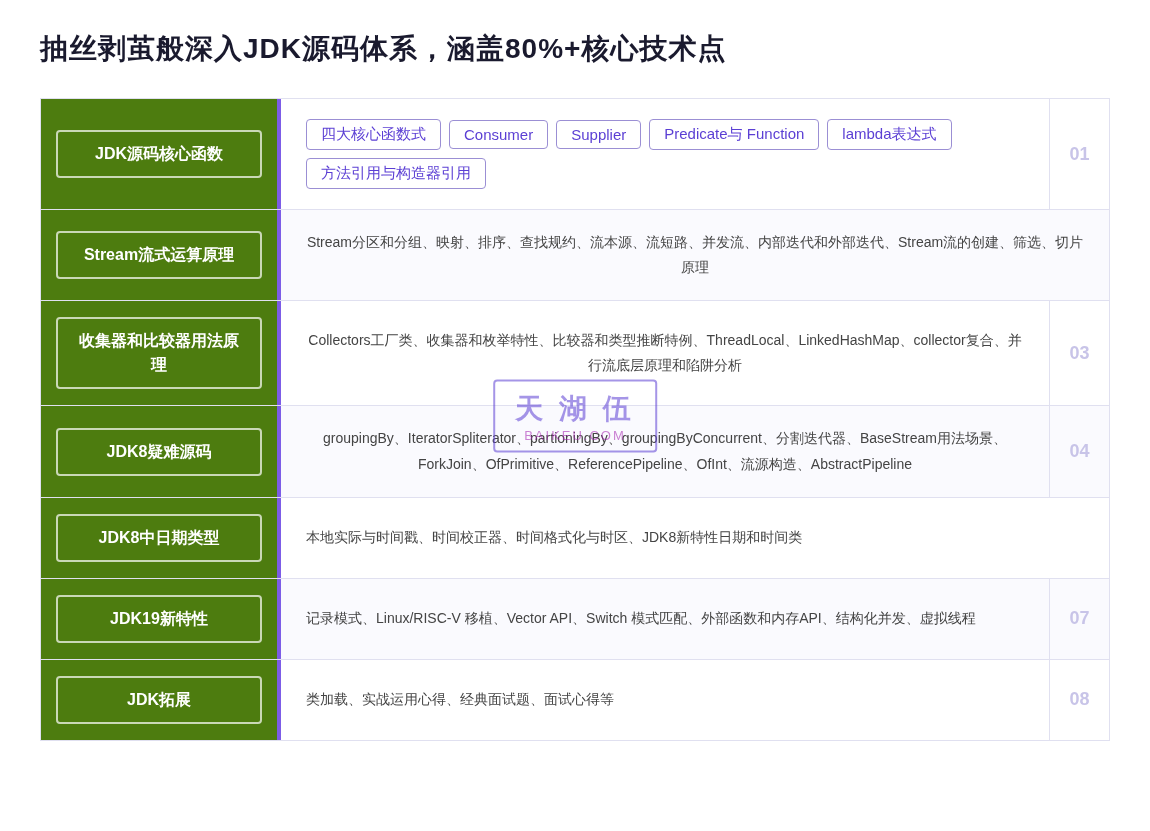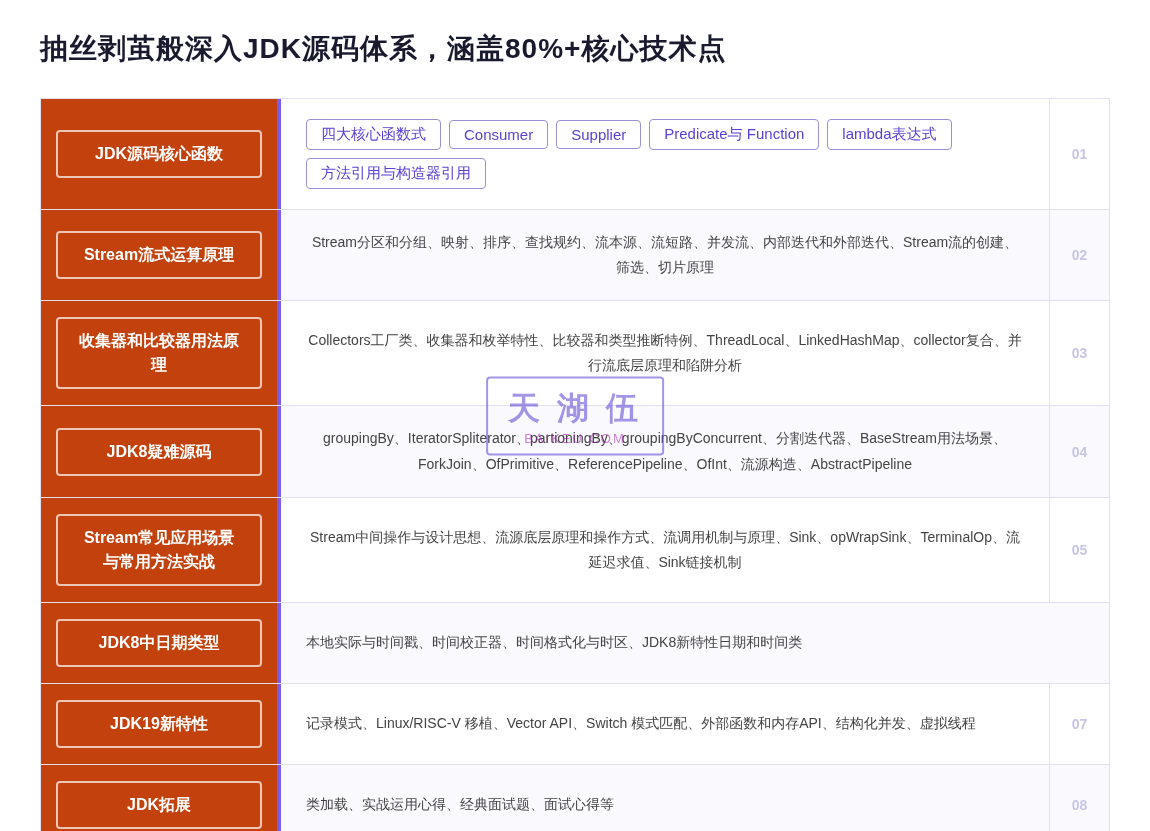--- a/index.html
+++ b/index.html
@@ -37,21 +37,21 @@
     }
     .row:nth-child(odd) {
       background: #ffffff;
     }
     .row:nth-child(even) {
       background: #fafafe;
     }
     .left-cell {
       width: 240px;
       min-width: 240px;
-      background: #c2410c;
+      background: #4d7c0f;
       display: flex;
       align-items: center;
       justify-content: center;
       padding: 16px 15px;
       border-right: 4px solid #7c5ce7;
     }
     .left-cell-title {
       color: #fff;
       font-size: 16px;
       font-weight: bold;
@@ -90,36 +90,36 @@
     }
     .right-cell {
       width: 60px;
       min-width: 60px;
       display: flex;
       align-items: center;
       justify-content: center;
       border-left: 1px solid #e0e0f0;
     }
     .row-number {
-      font-size: 14px;
+      font-size: 18px;
       font-weight: bold;
       color: #c8c4e8;
     }
     .watermark {
       position: fixed;
       top: 50%;
       left: 50%;
       transform: translate(-50%, -50%);
       text-align: center;
       pointer-events: none;
       z-index: 999;
       opacity: 0.55;
     }
     .watermark-line1 {
-      font-size: 32px;
+      font-size: 28px;
       font-weight: bold;
       color: #5b3fd4;
       letter-spacing: 4px;
       font-family: 'Microsoft YaHei', sans-serif;
     }
     .watermark-line2 {
       font-size: 13px;
       color: #a21caf;
       letter-spacing: 2px;
     }
@@ -154,23 +154,20 @@
           <span class="row-number">01</span>
         </div>
       </div>
       <div class="row">
         <div class="left-cell">
           <div class="left-cell-title">Stream流式运算原理</div>
         </div>
         <div class="middle-cell">
           <div class="middle-content">Stream分区和分组、映射、排序、查找规约、流本源、流短路、并发流、内部迭代和外部迭代、Stream流的创建、筛选、切片原理</div>
         </div>
-        <div class="right-cell">
-          <span class="row-number">02</span>
-        </div>
       </div>
       <div class="row">
         <div class="left-cell">
           <div class="left-cell-title">收集器和比较器用法原理</div>
         </div>
         <div class="middle-cell">
           <div class="middle-content">Collectors工厂类、收集器和枚举特性、比较器和类型推断特例、ThreadLocal、LinkedHashMap、collector复合、并行流底层原理和陷阱分析</div>
         </div>
         <div class="right-cell">
           <span class="row-number">03</span>
@@ -178,31 +175,20 @@
       </div>
       <div class="row">
         <div class="left-cell">
           <div class="left-cell-title">JDK8疑难源码</div>
         </div>
         <div class="middle-cell">
           <div class="middle-content">groupingBy、IteratorSpliterator、partioningBy、groupingByConcurrent、分割迭代器、BaseStream用法场景、ForkJoin、OfPrimitive、ReferencePipeline、OfInt、流源构造、AbstractPipeline</div>
         </div>
         <div class="right-cell">
           <span class="row-number">04</span>
-        </div>
-      </div>
-      <div class="row">
-        <div class="left-cell">
-          <div class="left-cell-title">Stream常见应用场景与常用方法实战</div>
-        </div>
-        <div class="middle-cell">
-          <div class="middle-content">Stream中间操作与设计思想、流源底层原理和操作方式、流调用机制与原理、Sink、opWrapSink、TerminalOp、流延迟求值、Sink链接机制</div>
-        </div>
-        <div class="right-cell">
-          <span class="row-number">05</span>
         </div>
       </div>
       <div class="row">
         <div class="left-cell">
           <div class="left-cell-title">JDK8中日期类型</div>
         </div>
         <div class="middle-cell">
           <div class="middle-content">本地实际与时间戳、时间校正器、时间格式化与时区、JDK8新特性日期和时间类</div>
         </div>
       </div>

